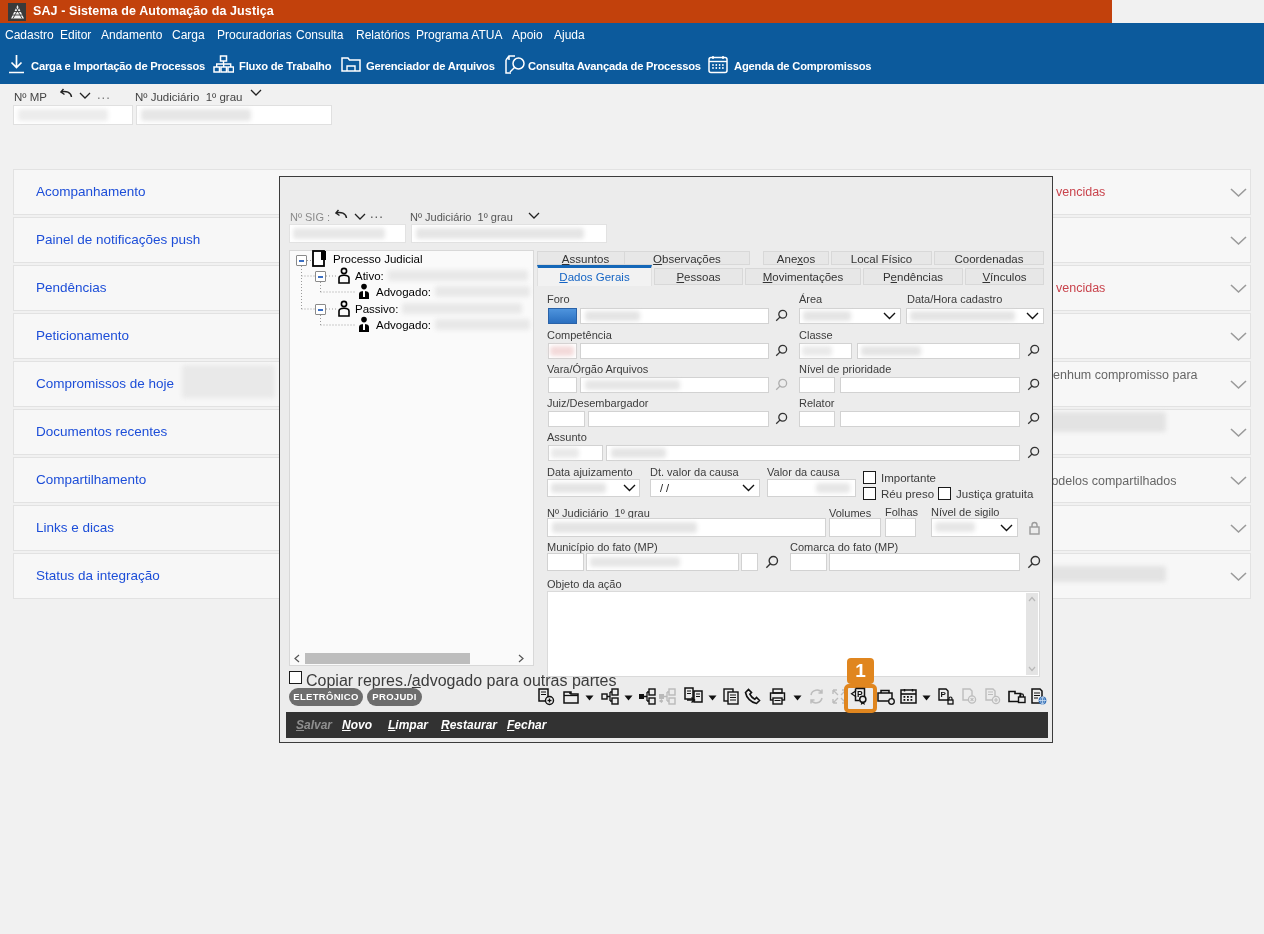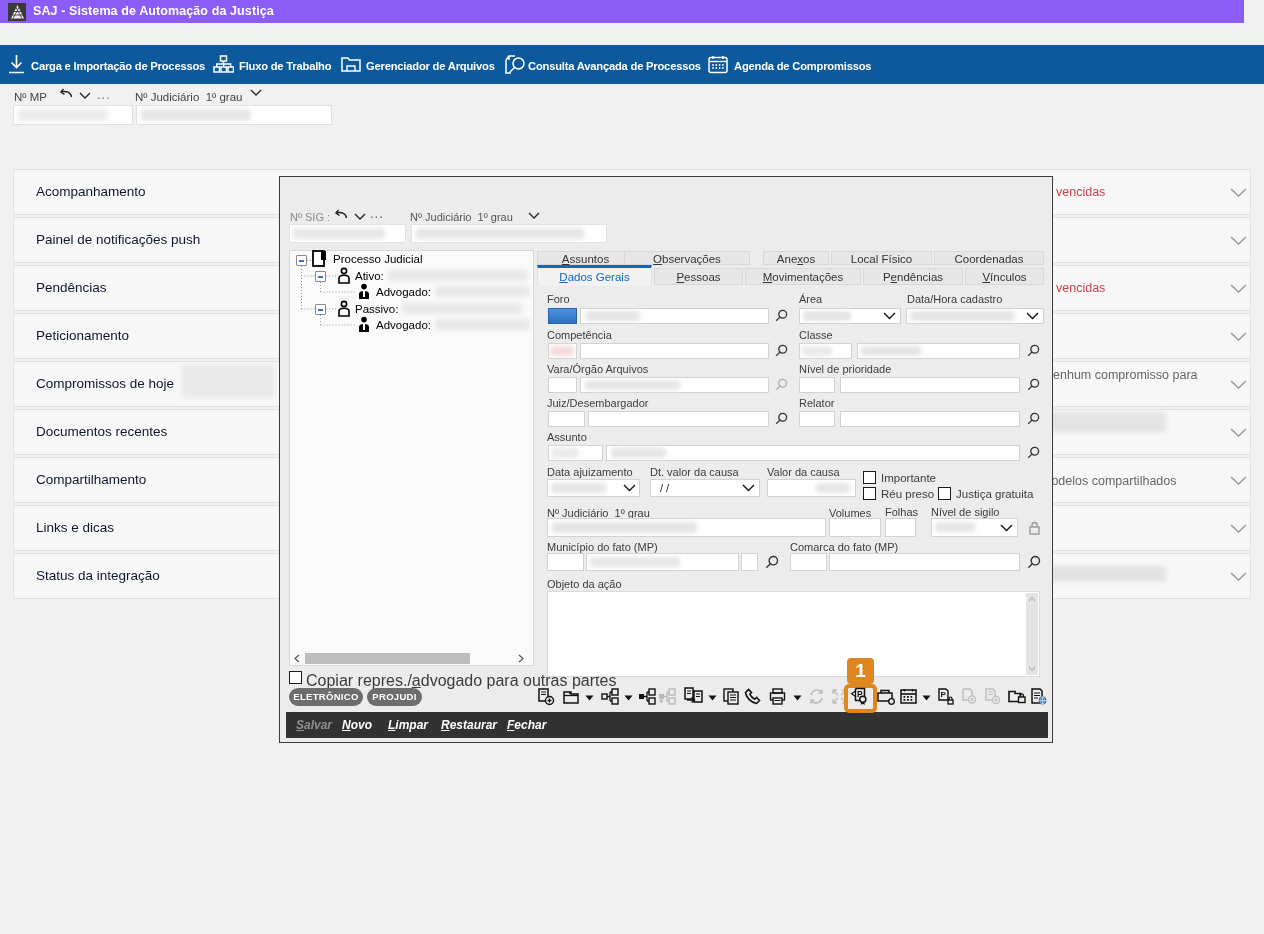--- a/index.html
+++ b/index.html
@@ -1,34 +1,34 @@
 <!DOCTYPE html>
 <html><head>
 <meta charset="utf-8">
 <style>
 html,body{margin:0;padding:0;}
 body{width:1264px;height:934px;overflow:hidden;font-family:"Liberation Sans",sans-serif;background:#f1f1f1;}
 .abs{position:absolute;}
 #stage{position:relative;width:1264px;height:934px;background:#f1f1f1;overflow:hidden;}
 
-#titlebar{left:0;top:0;width:1244px;height:23px;background:#8b5cf6;}
+#titlebar{left:0;top:0;width:1112px;height:23px;background:#c2410c;}
 #titlebar .ttl{left:33px;top:4px;font-size:12.5px;font-weight:bold;color:#fff;letter-spacing:.1px;}
 #appicon{left:8px;top:3px;width:18px;height:18px;background:#3a3a3a;}
 #menubar{left:0;top:23px;width:1264px;height:22px;background:#0c5a9c;}
 .mi{position:absolute;top:5px;font-size:12px;color:#fff;}
 #toolbar{left:0;top:45px;width:1264px;height:39px;background:#0c5a9c;}
 .tbtxt{position:absolute;top:15px;font-size:11.2px;font-weight:600;color:#fff;letter-spacing:-0.2px;}
 
 .plbl{position:absolute;font-size:11.5px;color:#333;}
 .pfld{position:absolute;background:#fff;border:1px solid #e0e0e0;box-sizing:border-box;}
 .blur{position:absolute;background:#dedede;border-radius:3px;filter:blur(2px);}
 .blurw{position:absolute;background:#ececec;border-radius:3px;filter:blur(2px);}
 
 .card{position:absolute;left:13px;width:1238px;height:46px;background:#f7f7f7;border:1px solid #e2e2e2;box-sizing:border-box;}
-.card .t{position:absolute;left:22px;top:14px;font-size:13.5px;color:#0f172a;}
+.card .t{position:absolute;left:22px;top:14px;font-size:13.5px;color:#1d4ed8;}
 .redt{position:absolute;font-size:12.5px;color:#c9444d;}
 .grayt{position:absolute;font-size:12.5px;color:#666;}
 
 #dlg{left:279px;top:176px;width:774px;height:567px;background:#ececec;border:1px solid #3c3c3c;box-sizing:border-box;}
 #dlgtitle{left:0;top:0;width:772px;height:29px;background:#323232;}
 #dlgtitle .t{position:absolute;left:27px;top:7px;font-size:12px;font-weight:bold;color:#fff;}
 .dlbl{position:absolute;font-size:11px;color:#3c3c3c;}
 .glbl{position:absolute;font-size:11px;color:#8a8a8a;}
 .fld{position:absolute;background:#fff;border:1px solid #d2d2d2;box-sizing:border-box;}
 .cb{position:absolute;width:13px;height:13px;background:#fff;border:1.6px solid #1a1a1a;box-sizing:border-box;}
@@ -60,20 +60,32 @@
             <line x1="2" y1="11" x2="13" y2="11"></line>
             <line x1="4" y1="7.5" x2="11" y2="7.5"></line>
             <line x1="5.2" y1="2" x2="12" y2="14.5"></line>
             <line x1="9.8" y1="2" x2="3" y2="14.5"></line>
           </g>
         </svg>
       </div>
     <div class="abs ttl">SAJ - Sistema de Automação da Justiça</div>
   </div>
 
+  <div class="abs" id="menubar">
+    <span class="mi" style="left:5px">Cadastro</span>
+    <span class="mi" style="left:60px">Editor</span>
+    <span class="mi" style="left:101px">Andamento</span>
+    <span class="mi" style="left:172px">Carga</span>
+    <span class="mi" style="left:217px">Procuradorias</span>
+    <span class="mi" style="left:296px">Consulta</span>
+    <span class="mi" style="left:356px">Relatórios</span>
+    <span class="mi" style="left:416px">Programa ATUA</span>
+    <span class="mi" style="left:512px">Apoio</span>
+    <span class="mi" style="left:554px">Ajuda</span>
+  </div>
 
   <div class="abs" id="toolbar">
     <svg class="abs" style="left:7px;top:9px" width="19" height="21" viewBox="0 0 19 21">
         <path d="M9.5 1 L9.5 13 M4.5 8.5 L9.5 13.5 L14.5 8.5 M2 18.5 L17 18.5" fill="none" stroke="#fff" stroke-width="1.7"></path>
       </svg>
     <span class="tbtxt" style="left:31px">Carga e Importação de Processos</span>
     <svg class="abs" style="left:213px;top:10px" width="21" height="19" viewBox="0 0 21 19">
         <rect x="7.5" y="1" width="6" height="5" fill="none" stroke="#fff" stroke-width="1.5"></rect>
         <rect x="1" y="12" width="5.5" height="5" fill="none" stroke="#fff" stroke-width="1.5"></rect>
         <rect x="8" y="12" width="5.5" height="5" fill="none" stroke="#fff" stroke-width="1.5"></rect>

